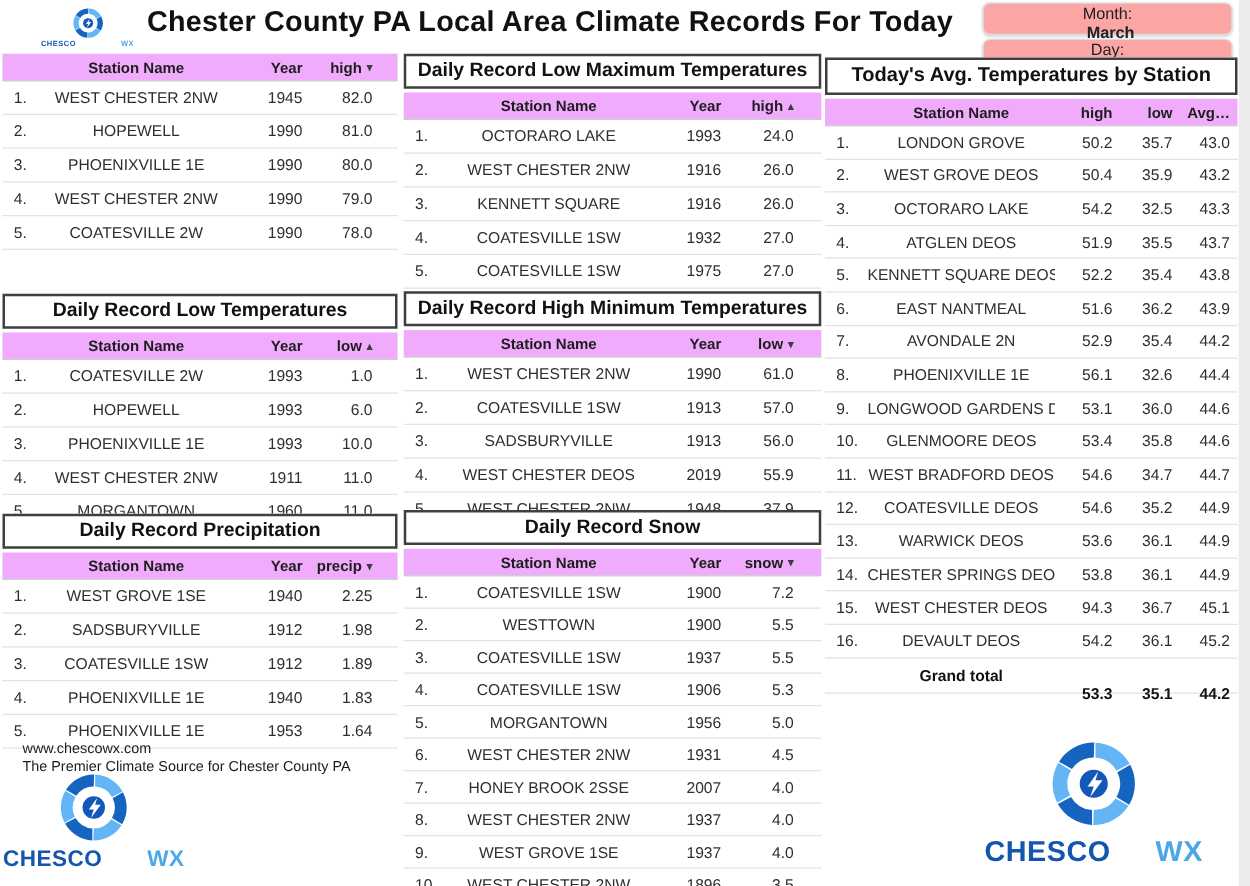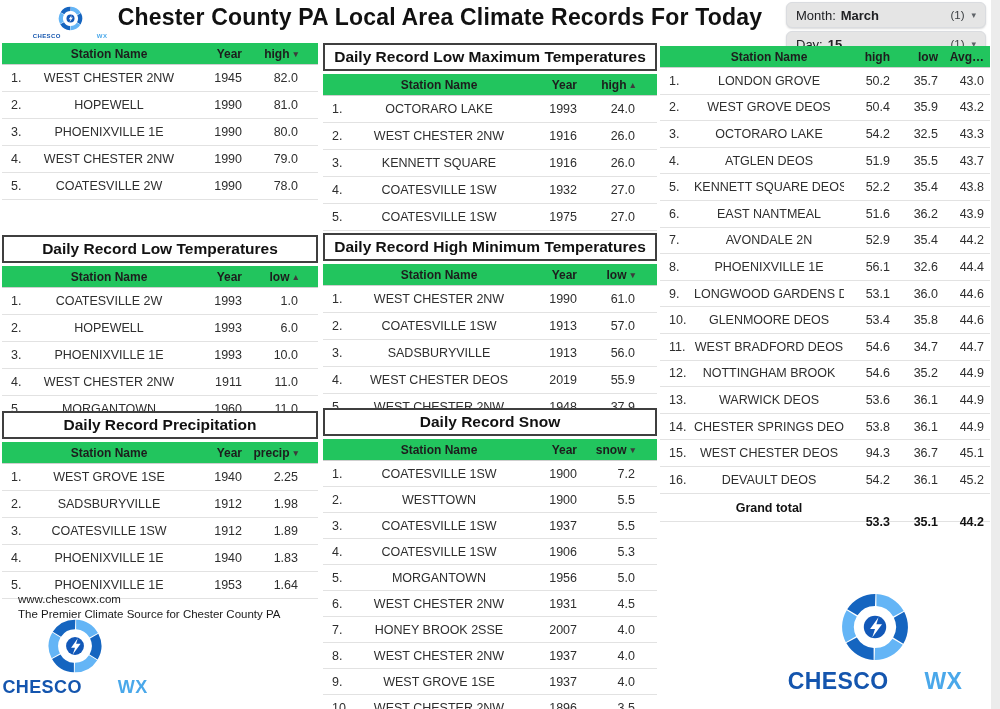--- a/index.html
+++ b/index.html
@@ -3,34 +3,34 @@
 <meta charset="utf-8">
 <style>
   html,body{margin:0;padding:0;background:#fff;}
   #app{position:relative;width:1000px;height:709px;background:#fff;overflow:hidden;
        font-family:"Liberation Sans",sans-serif;color:#222;}
   .edge-strip{position:absolute;right:0;top:0;width:9px;height:709px;background:#ececec;}
 
   
   .page-title{position:absolute;left:60px;top:4px;width:760px;text-align:center;
     font-size:23px;font-weight:bold;color:#111;letter-spacing:.2px;}
-  .filter-box{position:absolute;right:14px;width:180px;height:24px;background:#e5e5e5;
+  .filter-box{position:absolute;right:14px;width:180px;height:24px;background:#fca5a5;
     border:1px solid #dadce0;border-radius:6px;box-shadow:0 1px 2px rgba(0,0,0,.15);
-    display:flex;align-items:center;padding:0 9px;font-size:13px;color:#202124;cursor:pointer;}
+    display:flex;align-items:center;padding:0 9px;font-size:13px;color:#202124;cursor:pointer;flex-direction:column;}
   .filter-box .flabel{font-weight:400;}
   .filter-box .fvalue{margin-left:5px;font-weight:bold;}
   .filter-box .fcount{margin-left:auto;font-size:11.5px;color:#3c4043;}
   .filter-box .caret{margin-left:7px;font-size:9px;color:#5f6368;}
 
   
   .tbl{position:absolute;background:#fff;}
   .tbl-title{border:2px solid #3f3f3f;background:#fff;text-align:center;font-weight:bold;
     font-size:15.5px;color:#111;padding:3px 0;margin-bottom:3px;}
   .tbl-title.big{font-size:16px;padding:4px 0;}
-  .thead{display:grid;align-items:center;background:#22c55e;height:21px;
+  .thead{display:grid;align-items:center;background:#f0abfc;height:21px;
     font-size:12px;font-weight:bold;color:#1d1d1d;border-bottom:1px solid #cfcfcf;}
   .trow{display:grid;align-items:center;height:26px;font-size:12.5px;color:#2e2e2e;
     border-bottom:1px solid #e2e2e2;}
   .snow .trow{height:25px;}
   .avg .trow{height:25.6px;}
   .cell{overflow:hidden;white-space:nowrap;}
   .c0{padding-left:9px;text-align:left;}
   .c1{text-align:center;}
   .t3 .thead, .t3 .trow{grid-template-columns:30px 1fr 62px 70px;}
   .t3 .c2{text-align:right;padding-right:6px;}
@@ -411,20 +411,21 @@
         <div class="trow">
           <span class="cell c0">10.</span>
           <span class="cell c1">WEST CHESTER 2NW</span>
           <span class="cell c2">1896</span>
           <span class="cell c3">3.5</span>
         </div>
       </div>
   </div>
 
   <div class="tbl t4 avg" style="left:660px;top:46px;width:330px;">
+    <div class="tbl-title big">Today's Avg. Temperatures by Station</div>
     <div class="thead">
       <span class="cell c0"></span>
       <span class="cell c1">Station Name</span>
       <span class="cell c2">high</span>
       <span class="cell c3">low</span>
       <span class="cell c4">Avg…</span>
     </div>
     <div>
         <div class="trow">
           <span class="cell c0">1.</span>
@@ -498,21 +499,21 @@
         </div>
         <div class="trow">
           <span class="cell c0">11.</span>
           <span class="cell c1">WEST BRADFORD DEOS</span>
           <span class="cell c2">54.6</span>
           <span class="cell c3">34.7</span>
           <span class="cell c4">44.7</span>
         </div>
         <div class="trow">
           <span class="cell c0">12.</span>
-          <span class="cell c1">NOTTINGHAM BROOK</span>
+          <span class="cell c1">COATESVILLE DEOS</span>
           <span class="cell c2">54.6</span>
           <span class="cell c3">35.2</span>
           <span class="cell c4">44.9</span>
         </div>
         <div class="trow">
           <span class="cell c0">13.</span>
           <span class="cell c1">WARWICK DEOS</span>
           <span class="cell c2">53.6</span>
           <span class="cell c3">36.1</span>
           <span class="cell c4">44.9</span>

